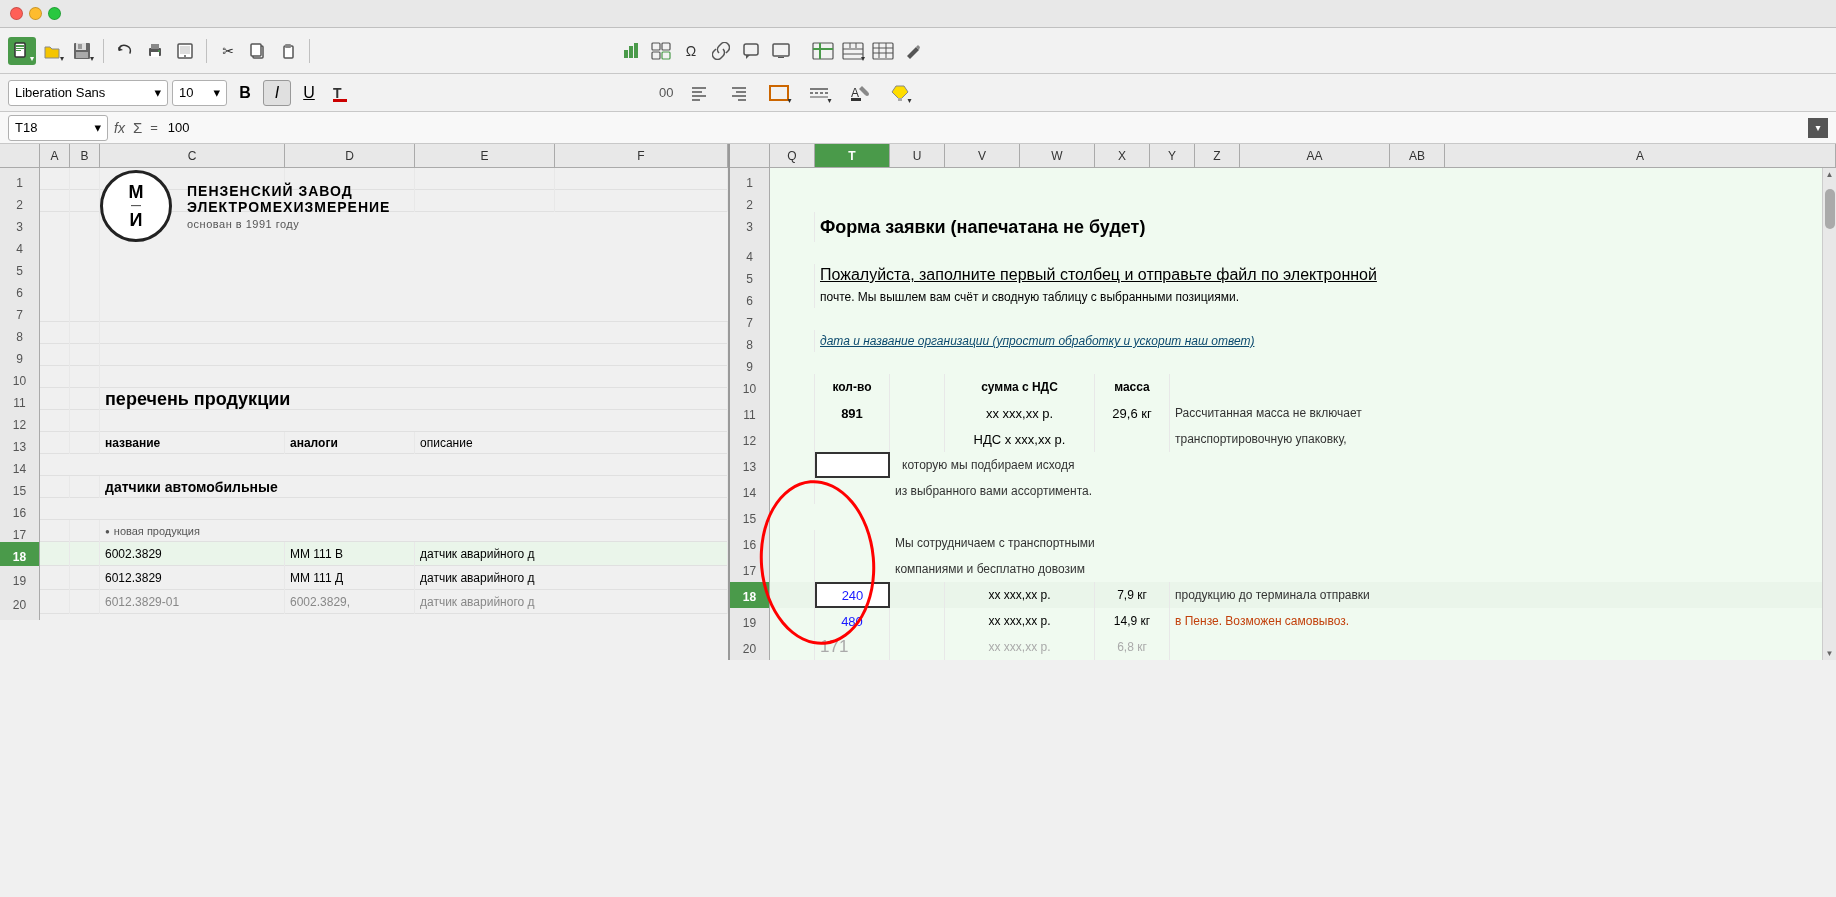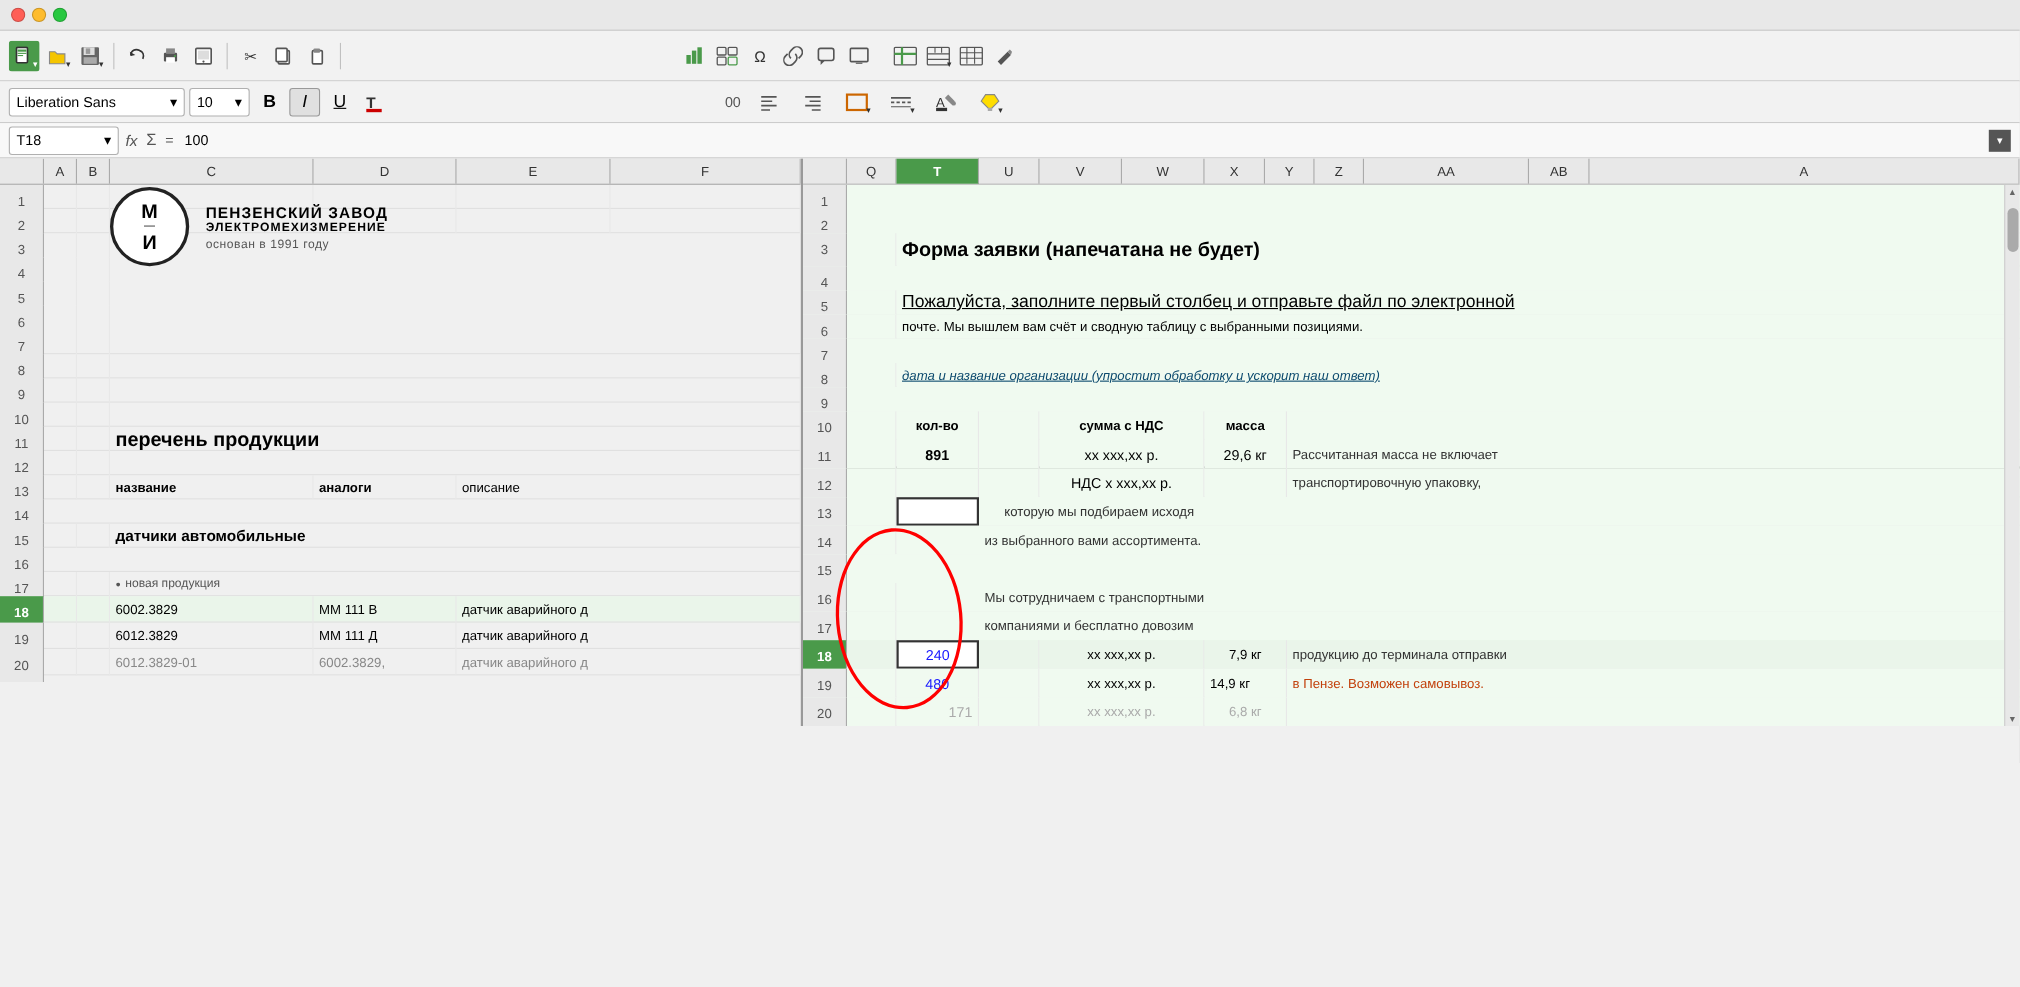--- a/index.html
+++ b/index.html
@@ -845,21 +845,21 @@
           <div class="s-cell" style="width:75px; height:26px; background:#f0faf0;"></div>
           <div class="s-cell" style="flex:1; height:26px; background:#f0faf0; font-size:12px; color:#333;">
             <span>транспортировочную упаковку,</span>
           </div>
         </div>
 
         <div class="sheet-row" style="height:26px; background:#f0faf0;">
           <div class="row-n">13</div>
           <div class="s-cell" style="width:45px; height:26px; background:#f0faf0;"></div>
           <div class="s-cell" style="width:75px; height:26px; background:#f0faf0; border:2px solid #333; background:white;"></div>
-          <div class="s-cell" style="flex:1; height:26px; background:#f0faf0; font-size:12px; color:#333; padding-left:23px;">
+          <div class="s-cell" style="flex:1; height:26px; background:#f0faf0; font-size:12px; color:#333; padding-left:12px;">
             <span>которую мы подбираем исходя</span>
           </div>
         </div>
 
         <div class="sheet-row" style="height:26px; background:#f0faf0;">
           <div class="row-n">14</div>
           <div class="s-cell" style="width:45px; height:26px; background:#f0faf0;"></div>
           <div class="s-cell" style="flex:1; height:26px; background:#f0faf0; font-size:12px; color:#333; padding-left:80px;">
             <span>из выбранного вами ассортимента.</span>
           </div>
@@ -907,32 +907,32 @@
         <div class="sheet-row" style="height:26px; background:#f0faf0;">
           <div class="row-n">19</div>
           <div class="s-cell" style="width:45px; height:26px; background:#f0faf0;"></div>
           <div class="s-cell" style="width:75px; height:26px; background:#f0faf0; font-size:13px; justify-content:center; color:#1a1aff;">
             <span>480</span>
           </div>
           <div class="s-cell" style="width:55px; height:26px; background:#f0faf0;"></div>
           <div class="s-cell" style="width:150px; height:26px; background:#f0faf0; font-size:12px; justify-content:center;">
             <span>хх ххх,хх р.</span>
           </div>
-          <div class="s-cell" style="width:75px; height:26px; background:#f0faf0; font-size:12px; ">
+          <div class="s-cell" style="width:75px; height:26px; background:#f0faf0; font-size:12px; justify-content:center;">
             <span>14,9 кг</span>
           </div>
           <div class="s-cell" style="flex:1; height:26px; background:#f0faf0; font-size:12px; color:#c2410c; padding-left:5px;">
             <span>в Пензе. Возможен самовывоз.</span>
           </div>
         </div>
 
         <div class="sheet-row" style="height:26px; background:#f0faf0;">
           <div class="row-n">20</div>
           <div class="s-cell" style="width:45px; height:26px; background:#f0faf0;"></div>
-          <div class="s-cell" style="width:75px; height:26px; background:#f0faf0; font-size:13px; justify-content:flex-end; color:#aaa;">
+          <div class="s-cell" style="width:75px; height:26px; background:#f0faf0; font-size:17px; justify-content:flex-start; color:#aaa;">
             <span>171</span>
           </div>
           <div class="s-cell" style="width:55px; height:26px; background:#f0faf0;"></div>
           <div class="s-cell" style="width:150px; height:26px; background:#f0faf0; font-size:12px; justify-content:center; color:#aaa;">
             <span>хх ххх,хх р.</span>
           </div>
           <div class="s-cell" style="width:75px; height:26px; background:#f0faf0; font-size:12px; justify-content:center; color:#aaa;">
             <span>6,8 кг</span>
           </div>
           <div class="s-cell" style="flex:1; height:26px; background:#f0faf0;"></div>
@@ -949,20 +949,20 @@
   </div>
 
   <div style="position:absolute; top:170px; left:100px; display:flex; align-items:center; gap:15px; z-index:20; pointer-events:none;">
     <div style="width:72px; height:72px; border-radius:50%; border:3px solid #222; display:flex; flex-direction:column; align-items:center; justify-content:center; background:white; font-weight:bold; font-size:18px; flex-shrink:0;">
       <span style="line-height:1;">М</span>
       <span style="font-size:10px; color:#555; line-height:1;">—</span>
       <span style="line-height:1;">И</span>
     </div>
     <div>
       <div style="font-size:14px; font-weight:bold; letter-spacing:1px;">ПЕНЗЕНСКИЙ ЗАВОД</div>
-      <div style="font-size:11px; font-weight:bold; letter-spacing:1px;">ЭЛЕКТРОМЕХИЗМЕРЕНИЕ</div>
+      <div style="font-size:14px; font-weight:bold; letter-spacing:1px;">ЭЛЕКТРОМЕХИЗМЕРЕНИЕ</div>
       <div style="font-size:11px; color:#555; letter-spacing:0.5px; margin-top:3px;">основан в 1991 году</div>
     </div>
   </div>
 
   <div style="position:absolute; left:760px; top:480px; width:115px; height:165px; border:3px solid red; border-radius:50%; transform:rotate(-5deg); pointer-events:none; z-index:30;"></div>
 
 </div>
 
 </body></html>

